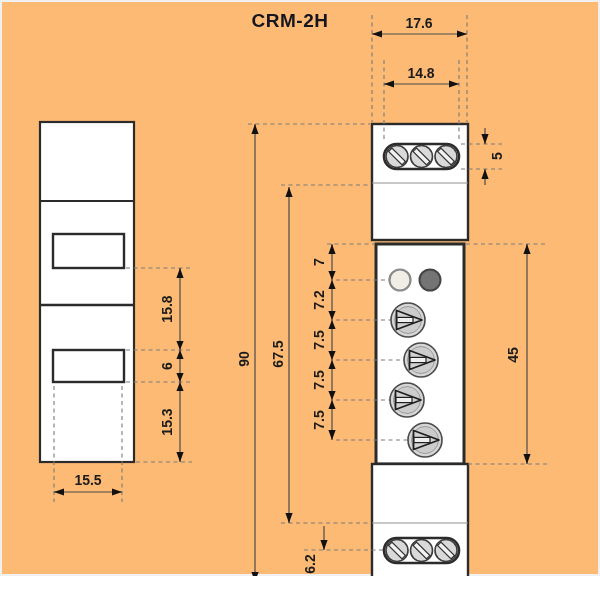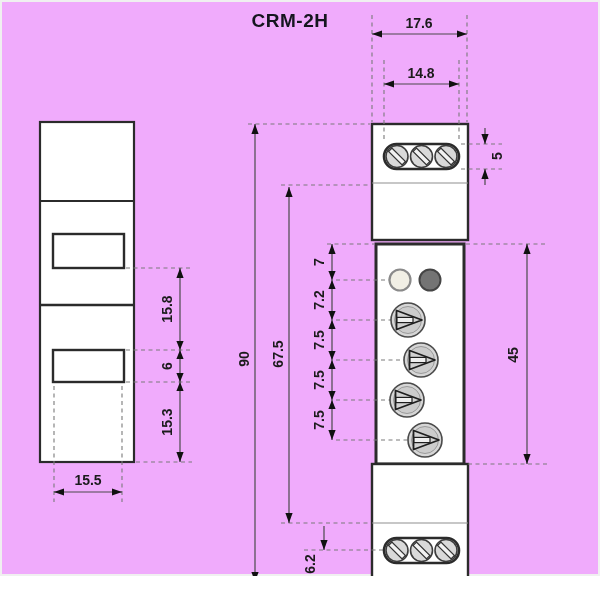--- a/index.html
+++ b/index.html
@@ -1,17 +1,17 @@
 <!DOCTYPE html>
 <html><head>
 <meta charset="utf-8">
 <style>
   html,body{margin:0;padding:0;background:#ffffff;}
   .canvas{
-    position:relative;width:600px;height:576px;background:#f0abfc;
+    position:relative;width:600px;height:576px;background:#fdba74;
     border:2px solid #f0f0f0;box-sizing:border-box;
     font-family:"Liberation Sans", sans-serif;
   }
   svg{display:block;}
   .dim-label{font-family:"Liberation Sans", sans-serif;font-size:14px;font-weight:bold;fill:#1b1b1b;}
   .title-label{font-family:"Liberation Sans", sans-serif;font-size:19px;font-weight:bold;fill:#15151f;letter-spacing:.5px;}
   .outline{fill:#ffffff;stroke:#2b2b2b;}
   .dimline{stroke:#4a4a4a;stroke-width:1.2;}
   .dash{stroke:#7a7a7a;stroke-width:1.1;stroke-dasharray:4 3.5;fill:none;}
   .arrow{fill:#111111;stroke:none;}

